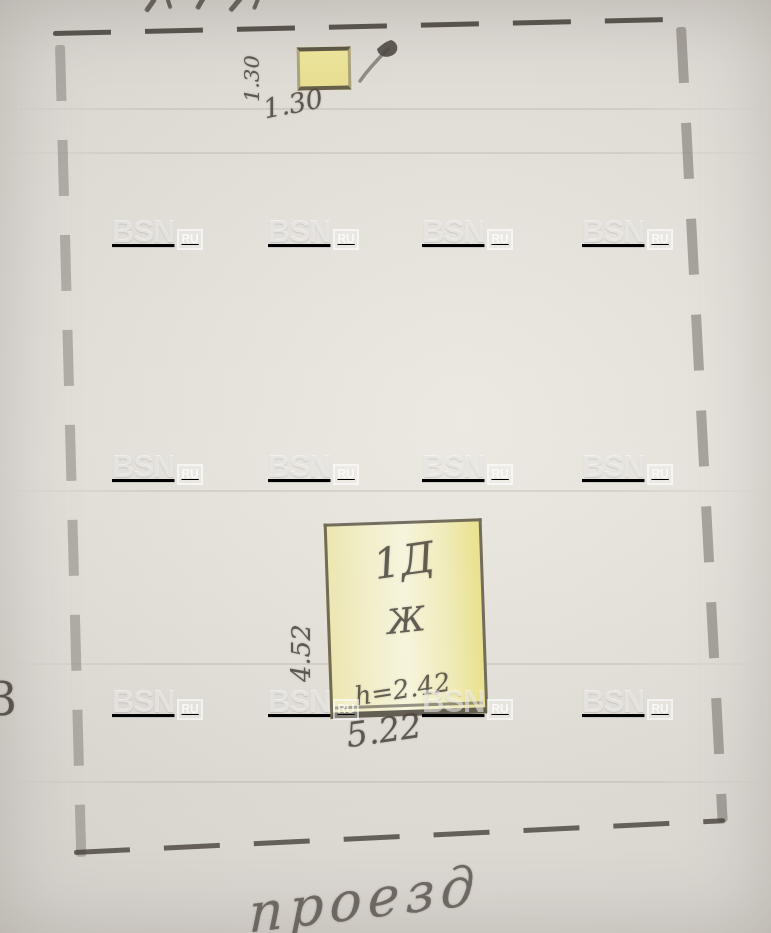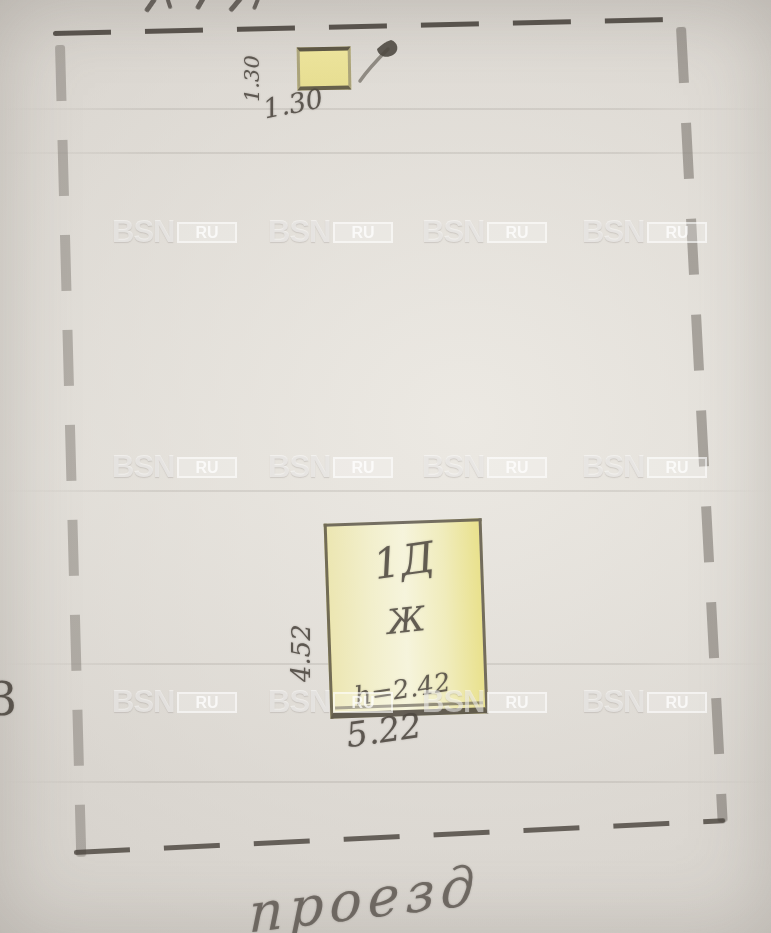--- a/index.html
+++ b/index.html
@@ -32,25 +32,25 @@
       border-left:3px solid rgba(110,104,96,0.5);border-right:3px solid rgba(110,104,96,0.5);
       transform:rotate(-1deg);}
   
   .bld{position:absolute;left:327px;top:521px;width:152px;height:186px;transform:rotate(-2deg);
        border:3px solid rgba(85,79,72,0.8);border-bottom:6px solid rgba(75,69,62,0.85);
        background:linear-gradient(90deg,#ece6b2 0%,#f2efcc 28%,#f6f4dc 50%,#f0ecbc 76%,#e9e18d 100%);}
   .bld-inner-line{position:absolute;left:2px;right:2px;bottom:3px;height:3px;background:rgba(85,79,72,0.6);}
   .bld-label{position:absolute;width:100%;text-align:center;color:rgba(72,66,59,0.8);font-style:italic;
              text-shadow:0 0 2px rgba(72,66,59,0.3);}
   
-  .wm{position:absolute;display:flex;align-items:flex-start;gap:3px;pointer-events:none;}
+  .wm{position:absolute;display:flex;align-items:flex-end;gap:3px;pointer-events:none;text-decoration:underline;}
   .wm-brand{font-family:"Liberation Sans",sans-serif;font-weight:bold;font-size:31px;letter-spacing:-1px;
             color:rgba(255,255,255,0.5);text-shadow:0 1px 1px rgba(130,125,118,0.25);}
-  .wm-tld{font-family:"Liberation Sans",sans-serif;font-weight:bold;font-size:16px;color:rgba(255,255,255,0.75);
-          border:2px solid rgba(255,255,255,0.55);background:rgba(255,255,255,0.22);padding:0 16px;line-height:17px;margin-top:8px;}
+  .wm-tld{font-family:"Liberation Sans",sans-serif;font-weight:bold;font-size:12px;color:rgba(255,255,255,0.75);
+          border:2px solid rgba(255,255,255,0.55);background:rgba(255,255,255,0.22);padding:0 2px;line-height:17px;margin-top:8px;}
   .stroke{position:absolute;background:rgba(60,54,48,0.7);border-radius:2px;filter:blur(0.4px);}
 </style>
 </head>
 <body>
 
 <div class="photo">
 
   <div class="crease" style="top:108px"></div>
   <div class="crease" style="top:152px"></div>
   <div class="crease" style="top:490px"></div>

